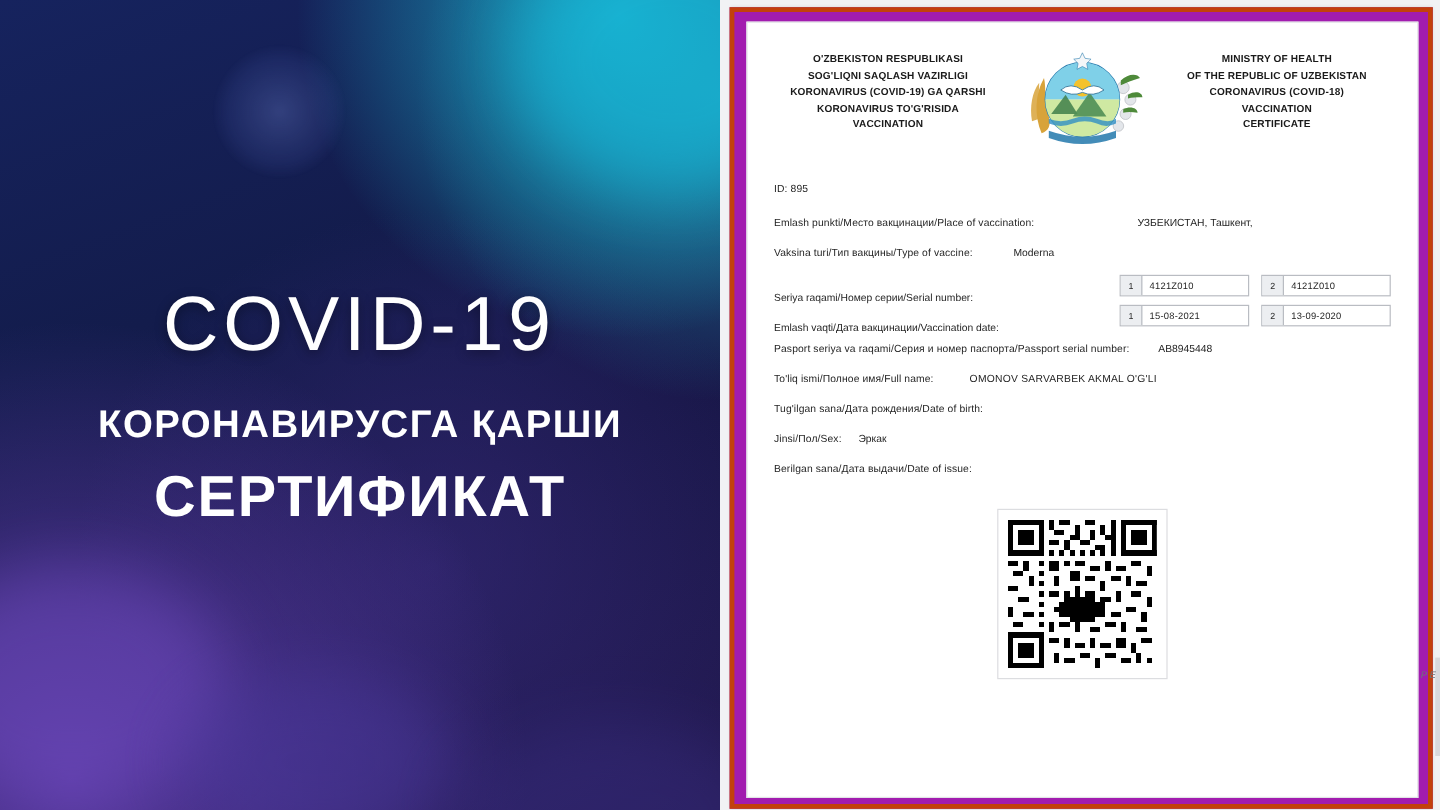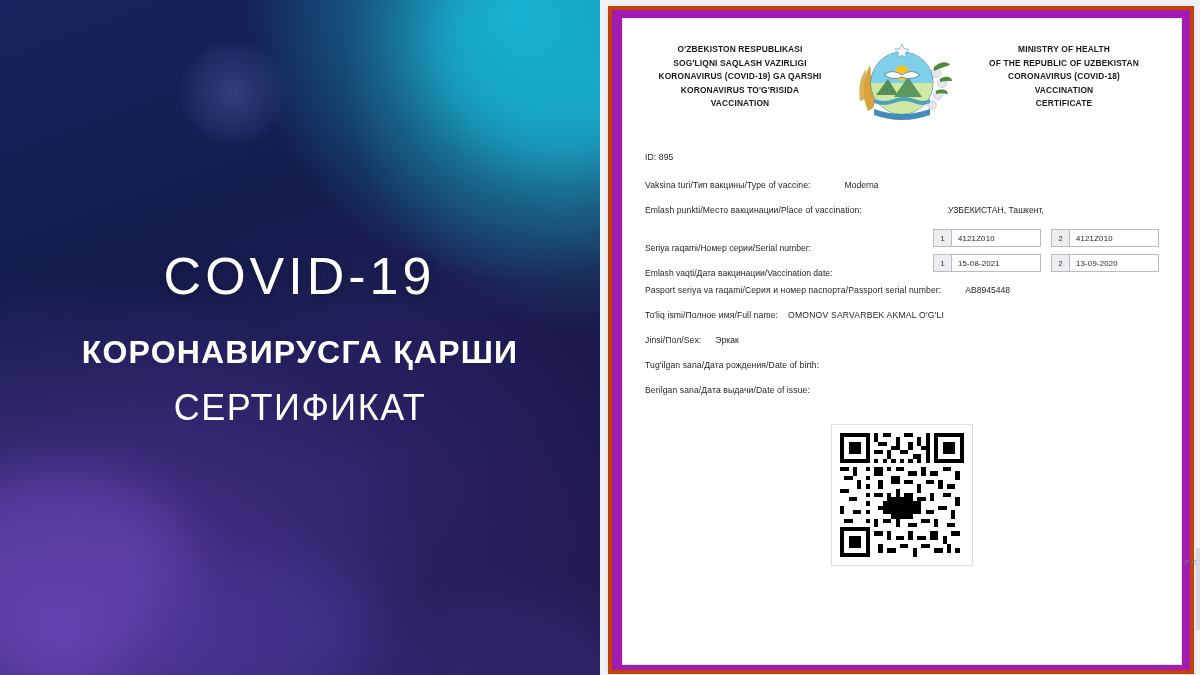--- a/index.html
+++ b/index.html
@@ -64,36 +64,36 @@
     width: 600px;
     height: 675px;
     display: flex;
     flex-direction: column;
     justify-content: center;
     align-items: center;
     text-align: center;
     color: #ffffff;
   }
   .covid-title {
-    font-size: 52px;
+    font-size: 64px;
     letter-spacing: 4px;
     font-weight: 400;
     margin: 0 1px 26px 0;
     text-shadow: 0 2px 10px rgba(0,0,0,0.35);
   }
   .covid-sub {
     font-size: 32px;
     font-weight: 700;
     letter-spacing: 1.2px;
     line-height: 1.28;
     margin: 0 0 14px 0;
   }
   .covid-cert {
-    font-size: 36px;
-    font-weight: 400;
+    font-size: 48px;
+    font-weight: 700;
     letter-spacing: 1.5px;
     margin: 0;
   }
 
   
   .right-area {
     position: absolute;
     left: 600px;
     top: 0;
     width: 600px;
@@ -167,21 +167,21 @@
     letter-spacing: 0.1px;
   }
   .row .val {
     margin-left: 14px;
     white-space: nowrap;
   }
   .row-id { margin-bottom: 16px; }
   .row-place .val { margin-left: 86px; }
   .row-vaccine .val { margin-left: 34px; }
   .row-passport .val { margin-left: 24px; }
-  .row-name .val { margin-left: 10px; letter-spacing: 0.2px; }
+  .row-name .val { margin-left: 30px; letter-spacing: 0.2px; }
 
   .pair-row {
     position: relative;
     padding: 0 22px;
     margin-bottom: 9px;
     height: 16px;
     display: flex;
     align-items: center;
   }
   .pair-row .lab { white-space: nowrap; margin-top: 21px; }
@@ -346,28 +346,28 @@
             <span class="hdr-line">CERTIFICATE</span>
           </div>
         </div>
 
         <div class="doc-body">
 
           <div class="row row-id">
             <span class="lab">ID: 895</span>
           </div>
 
+          <div class="row row-place">
+            <span class="lab">Emlash punkti/Место вакцинации/Place of vaccination:</span>
+            <span class="val">УЗБЕКИСТАН, Ташкент,</span>
+          </div>
+
           <div class="row row-vaccine">
             <span class="lab">Vaksina turi/Тип вакцины/Type of vaccine:</span>
             <span class="val">Moderna</span>
-          </div>
-
-          <div class="row row-place">
-            <span class="lab">Emlash punkti/Место вакцинации/Place of vaccination:</span>
-            <span class="val">УЗБЕКИСТАН, Ташкент,</span>
           </div>
 
           <div class="pair-row">
             <span class="lab">Seriya raqami/Номер серии/Serial number:</span>
             <span class="boxes">
               <span class="boxwrap">
                 <span class="boxnum">1</span>
                 <span class="boxval">4121Z010</span>
               </span>
               <span class="boxwrap">
@@ -395,27 +395,27 @@
             <span class="lab">Pasport seriya va raqami/Серия и номер паспорта/Passport serial number:</span>
             <span class="val">AB8945448</span>
           </div>
 
           <div class="row row-name">
             <span class="lab">To'liq ismi/Полное имя/Full name:</span>
             <span class="val">OMONOV SARVARBEK AKMAL O'G'LI</span>
           </div>
 
           <div class="row">
+            <span class="lab">Tug'ilgan sana/Дата рождения/Date of birth:</span>
+            <span class="val"></span>
+          </div>
+
+          <div class="row">
             <span class="lab">Jinsi/Пол/Sex:</span>
             <span class="val">Эркак</span>
-          </div>
-
-          <div class="row">
-            <span class="lab">Tug'ilgan sana/Дата рождения/Date of birth:</span>
-            <span class="val"></span>
           </div>
 
           <div class="row">
             <span class="lab">Berilgan sana/Дата выдачи/Date of issue:</span>
             <span class="val"></span>
           </div>
 
           <div class="qr-wrap">
             <div class="qr-frame">
               <svg class="qr" viewBox="0 0 29 29" shape-rendering="crispEdges">

